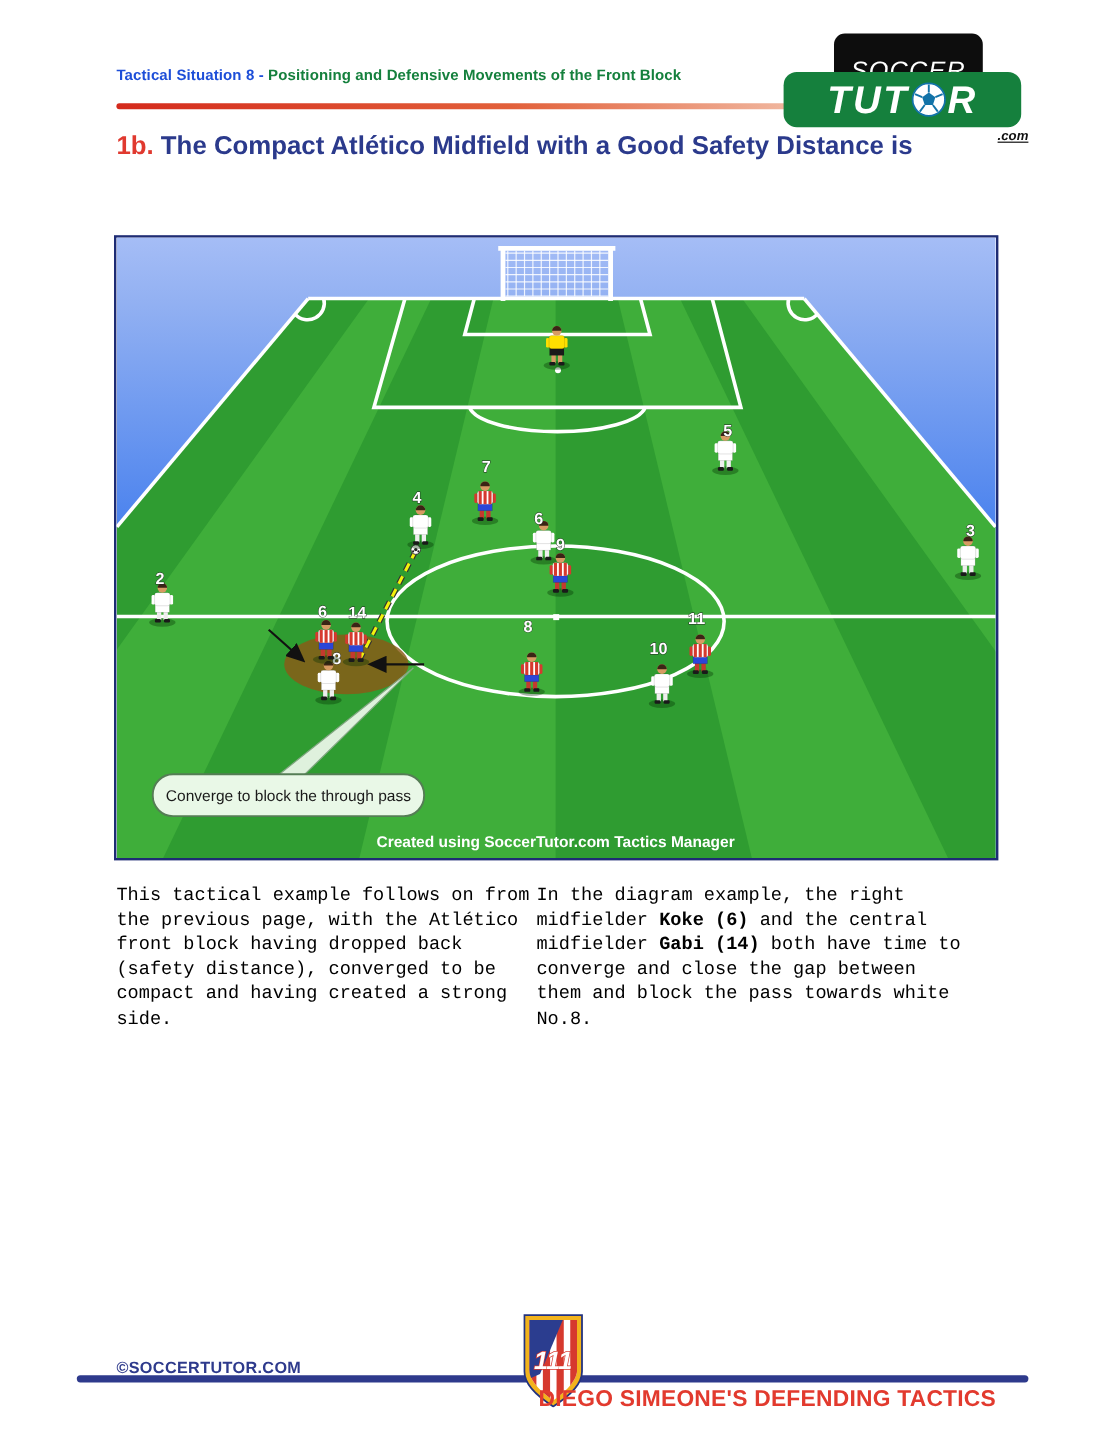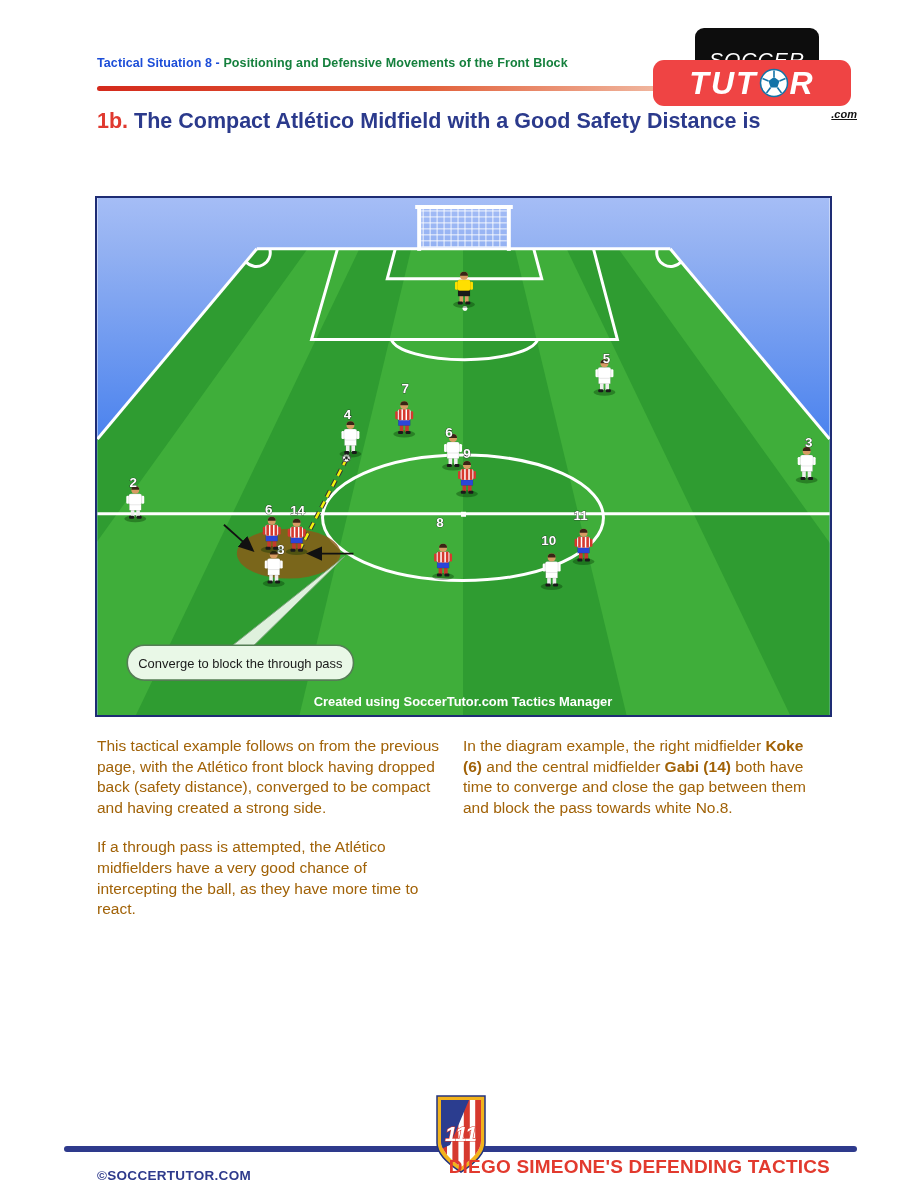--- a/index.html
+++ b/index.html
@@ -11,45 +11,45 @@
   .hdr-line .sit{color:#1d4ed8;}
   .hdr-line .sub{color:#15803d;}
   .hdr-rule{position:absolute;left:97px;top:86px;width:731px;height:5px;border-radius:3px;
             background:linear-gradient(to right,#d42a1c,#e2603a 45%,#f4cdb9 85%,#fbeade 100%);}
 
   
   .logo{position:absolute;left:643px;top:26px;width:218px;height:88px;}
   .logo .soccer{position:absolute;left:52px;top:2px;background:#0d0d0d;color:#fff;
                 border-radius:9px;padding:20px 14px;font-size:21px;font-weight:normal;
                 font-style:italic;letter-spacing:1px;}
-  .logo .tutor{position:absolute;left:10px;top:34px;width:198px;height:46px;background:#ef4444;
+  .logo .tutor{position:absolute;left:10px;top:34px;width:198px;height:46px;background:#15803d;
                border-radius:11px;display:flex;align-items:center;justify-content:center;
                color:#fff;font-size:32px;font-weight:bold;font-style:italic;letter-spacing:2px;}
   .logo .com{position:absolute;right:4px;top:82px;color:#111;font-size:11px;font-weight:bold;font-style:italic;text-decoration:underline;}
 
   
   .title{position:absolute;left:97px;top:108px;width:745px;font-size:21.5px;font-weight:bold;
          line-height:26px;color:#2b3a8c;}
   .title .num{color:#e0392f;}
 
   
   .diagram{position:absolute;left:95px;top:196px;width:733px;height:517px;border:2px solid #1e2c74;}
   .diagram svg{display:block;}
 
   
-  .col{position:absolute;top:736px;font-size:15.5px;line-height:20.6px;color:#a16207;}
+  .col{position:absolute;top:736px;font-size:15.5px;line-height:20.6px;color:#000000;font-family:Liberation Mono, monospace;}
   .col.left{left:97px;width:345px;}
-  .col.right{left:463px;width:360px;}
+  .col.right{left:447px;width:360px;}
   .col p{margin:0 0 19px 0;}
   .col b{font-weight:bold;}
 
   
   .foot-bar{position:absolute;left:64px;top:1146px;width:793px;height:6px;background:#2e3a8c;border-radius:3px;}
   .badge{position:absolute;left:436px;top:1095px;width:50px;height:78px;}
-  .foot-left{position:absolute;left:97px;top:1168px;font-size:13.5px;font-weight:bold;color:#2e3a8c;letter-spacing:.3px;}
+  .foot-left{position:absolute;left:97px;top:1132px;font-size:13.5px;font-weight:bold;color:#2e3a8c;letter-spacing:.3px;}
   .foot-right{position:absolute;right:91px;top:1156px;font-size:19px;font-weight:bold;color:#e23a2e;letter-spacing:.2px;}
 </style>
 </head>
 <body>
 
 <div class="page">
 
   <div class="hdr-line">
     <span class="sit">Tactical Situation 8 -</span><span class="sub"> Positioning and Defensive Movements of the Front Block</span>
   </div>
@@ -373,21 +373,20 @@
         </g>
         <polygon points="248,360 127,456 150,456" fill="#eef9ec" stroke="#8aa88a" stroke-width="1" opacity="0.92"></polygon>
         <rect x="30" y="449" width="227" height="35" rx="17" fill="#e9f8e7" stroke="#557d55" stroke-width="1.6"></rect>
         <text x="143.5" y="471.5" text-anchor="middle" font-family="Liberation Sans, sans-serif" font-size="13" fill="#1a1a1a">Converge to block the through pass</text>
         <text x="367" y="510" text-anchor="middle" font-family="Liberation Sans, sans-serif" font-size="13" font-weight="bold" fill="#fff">Created using SoccerTutor.com Tactics Manager</text>
       </svg>
   </div>
 
   <div class="col left">
       <p><span>This tactical example follows on from the previous page, with the Atlético front block having dropped back (safety distance), converged to be compact and having created a strong side.</span></p>
-      <p><span>If a through pass is attempted, the Atlético midfielders have a very good chance of intercepting the ball, as they have more time to react.</span></p>
     </div>
   <div class="col right">
       <p><span>In the diagram example, the right midfielder </span><b>Koke (6)</b><span> and the central midfielder </span><b>Gabi (14)</b><span> both have time to converge and close the gap between them and block the pass towards white No.8.</span></p>
     </div>
 
   <div class="foot-bar"></div>
   <svg class="badge" viewBox="0 0 50 78">
     <path d="M1,1 H49 V48 Q49,62 25,77 Q1,62 1,48 Z" fill="#f2b31c" stroke="#23337f" stroke-width="1.5"></path>
     <clipPath id="shieldClip">
         <path d="M5,5 H45 V46 Q45,58 25,72 Q5,58 5,46 Z"></path>

